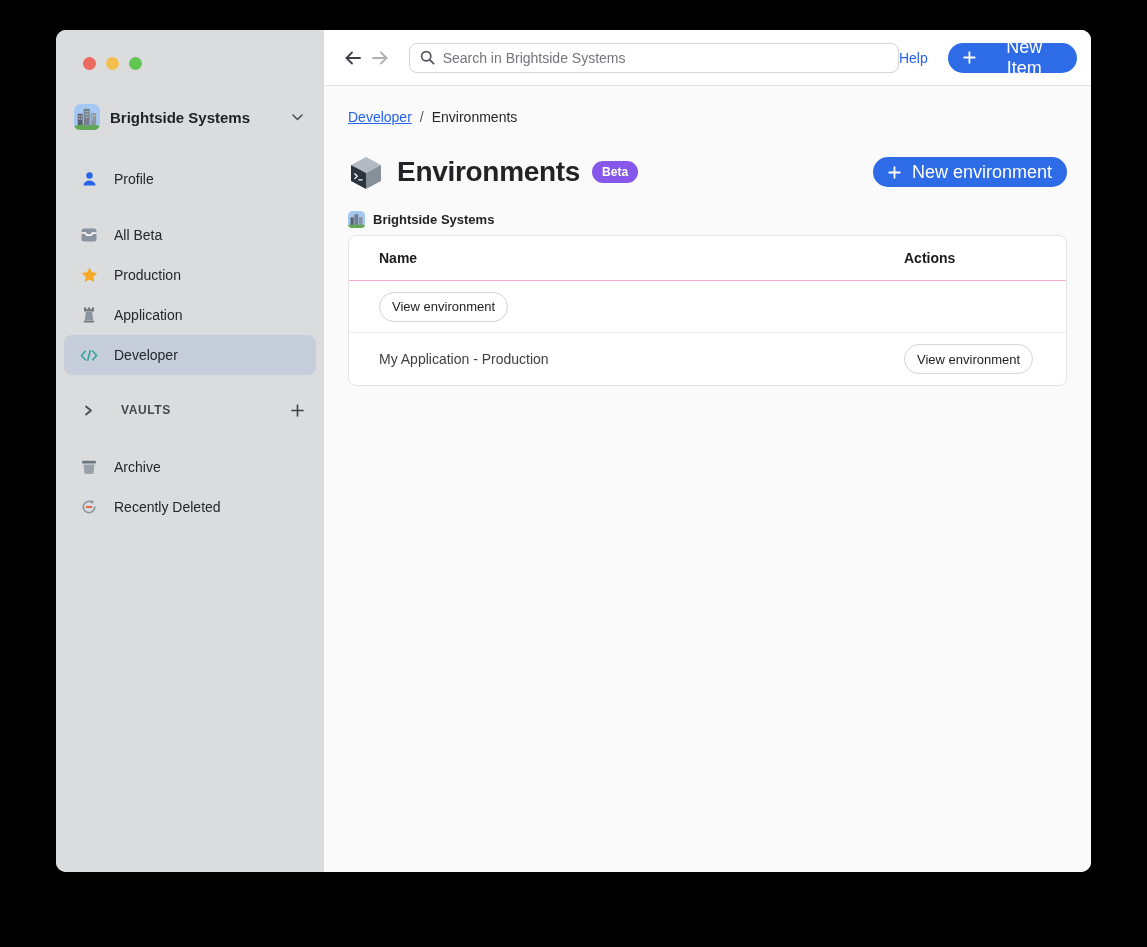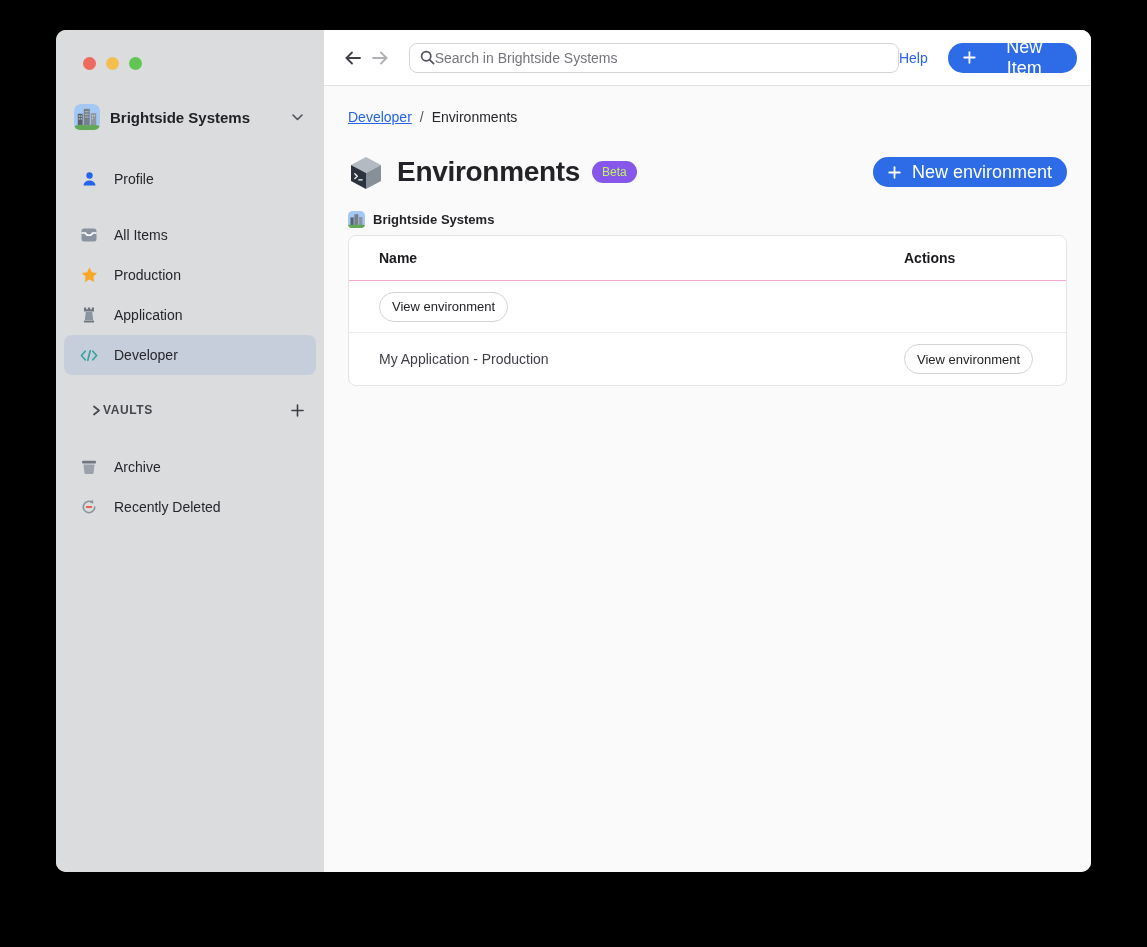--- a/index.html
+++ b/index.html
@@ -38,38 +38,38 @@
     display:flex; align-items:center; gap:16px;
     height:40px; margin:0 8px; padding:0 16px;
     border-radius:8px; font-size:14px; color:#26262b;
     cursor:default;
   }
   .nav-item.selected { background:#c6cedb; }
   .nav-icon { width:18px; height:18px; display:flex; align-items:center; justify-content:center; flex-shrink:0; }
   .nav-spacer { height:16px; }
   .vaults-row {
     display:flex; align-items:center;
-    height:40px; margin-top:15px; padding:0 20px 0 28px; gap:2px;margin-left:8px;
+    height:40px; margin-top:15px; padding:0 20px 0 28px; gap:28px;
   }
   .vaults-label { font-size:12px; font-weight:700; letter-spacing:.6px; color:#44474c; flex:1; }
   .footer-group { margin-top:17px; }
   
   .main { flex:1; display:flex; flex-direction:column; background:#fafafa; min-width:0; }
   .toolbar {
     height:56px; background:#fff; border-bottom:1px solid #e4e4e7;
     display:flex; align-items:center; padding:0 14px 0 17px; flex-shrink:0;
   }
   .icon-btn {
     width:24px; height:24px; border:none; background:transparent;
     display:flex; align-items:center; justify-content:center; margin-right:4px;
   }
   .search-box {
     margin-left:12px; width:494px; height:30px;
     background:#fff; border:1px solid #d4d4d8; border-radius:8px;
-    display:flex; align-items:center; padding:0 10px; 
+    display:flex; align-items:center; padding:0 10px; gap:8px;
   }
   .search-box input {
     border:none; outline:none; flex:1; font-size:14px;
     font-family:inherit; color:#26262b; background:transparent;
   }
   .search-box input::placeholder { color:#74747c; }
   .help-link {
     margin-left:auto; font-size:14px; color:#2563eb;
     text-decoration:none; cursor:pointer;
   }
@@ -82,22 +82,22 @@
   .toolbar .primary-btn { margin-left:20px; }
   .content { padding:0 24px; }
   .breadcrumb { margin-top:23px; font-size:14px; display:flex; gap:8px; align-items:center; }
   .crumb-link { color:#2563eb; text-decoration:underline; cursor:pointer; }
   .crumb-sep { color:#52525b; }
   .crumb-current { color:#26262b; }
   .title-row { margin-top:29px; display:flex; align-items:center; }
   .cube-icon { width:36px; height:36px; flex-shrink:0; }
   .page-title { font-size:28px; font-weight:700; color:#232327; margin-left:13px; letter-spacing:-.3px; }
   .beta-badge {
-    margin-left:12px; background:#8657ea; color:#bef264;
-    font-size:12px; font-weight:400; padding:4px 10px; border-radius:12px;
+    margin-left:12px; background:#8657ea; color:#ffffff;
+    font-size:12px; font-weight:700; padding:4px 10px; border-radius:12px;
   }
   .title-row .primary-btn { margin-left:auto; }
   .org-row { margin-top:21px; display:flex; align-items:center; gap:8px; }
   .org-icon-sm { width:17px; height:17px; border-radius:4px; }
   .org-row-label { font-size:13px; font-weight:700; color:#232327; }
   .env-table {
     margin-top:7px; background:#fff;
     border:1px solid #e4e4e7; border-radius:8px; overflow:hidden;
   }
   .thead { display:flex; align-items:center; height:45px; border-bottom:1px solid #f9a8d4; }
@@ -163,21 +163,21 @@
 
       <div class="nav-spacer"></div>
 
       <div class="nav-item">
         <span class="nav-icon">
           <svg width="16" height="14" viewBox="0 0 16 14">
             <rect x="0.5" y="0.5" width="15" height="13" rx="2.5" fill="#8a93a0"></rect>
             <path d="M0.5,5 h4 c0.3,1.4 1.6,2.3 3.5,2.3 s3.2,-0.9 3.5,-2.3 h4" fill="none" stroke="#ffffff" stroke-width="1.4"></path>
           </svg>
         </span>
-        <span>All Items</span>
+        <span>All Beta</span>
       </div>
 
       <div class="nav-item">
         <span class="nav-icon">
           <svg width="17" height="16" viewBox="0 0 17 16">
             <path d="M8.5,0.6 L10.9,5.3 16.1,6.1 12.3,9.8 13.2,15 8.5,12.6 3.8,15 4.7,9.8 0.9,6.1 6.1,5.3 z" fill="#f7a827"></path>
           </svg>
         </span>
         <span>Production</span>
       </div>

